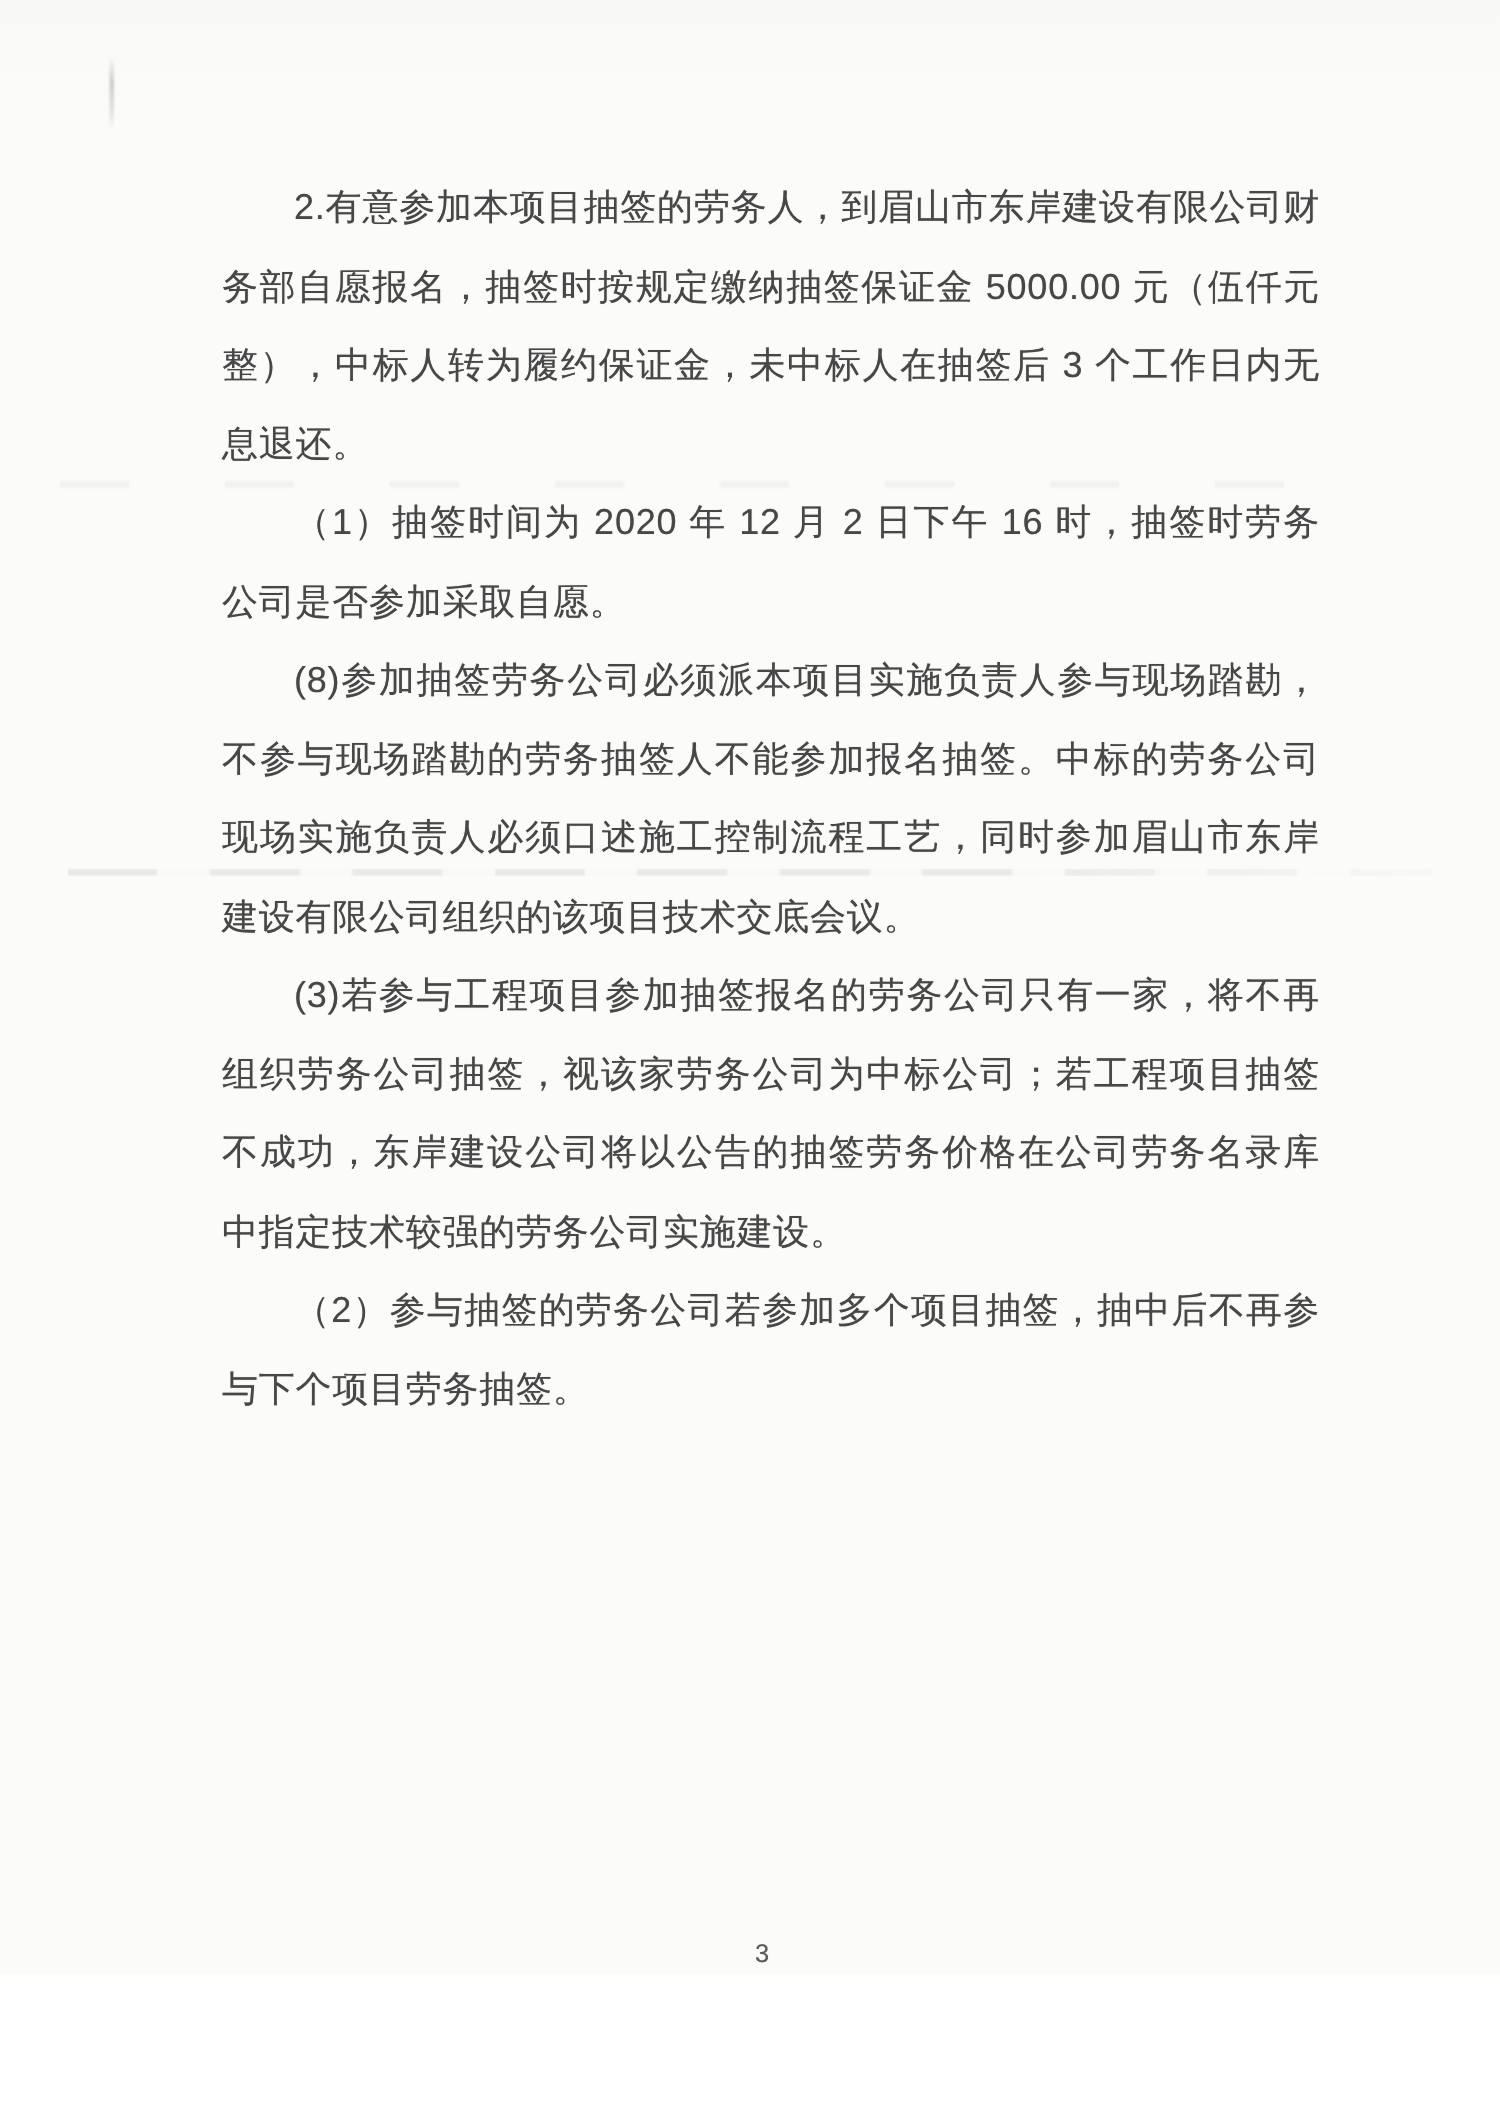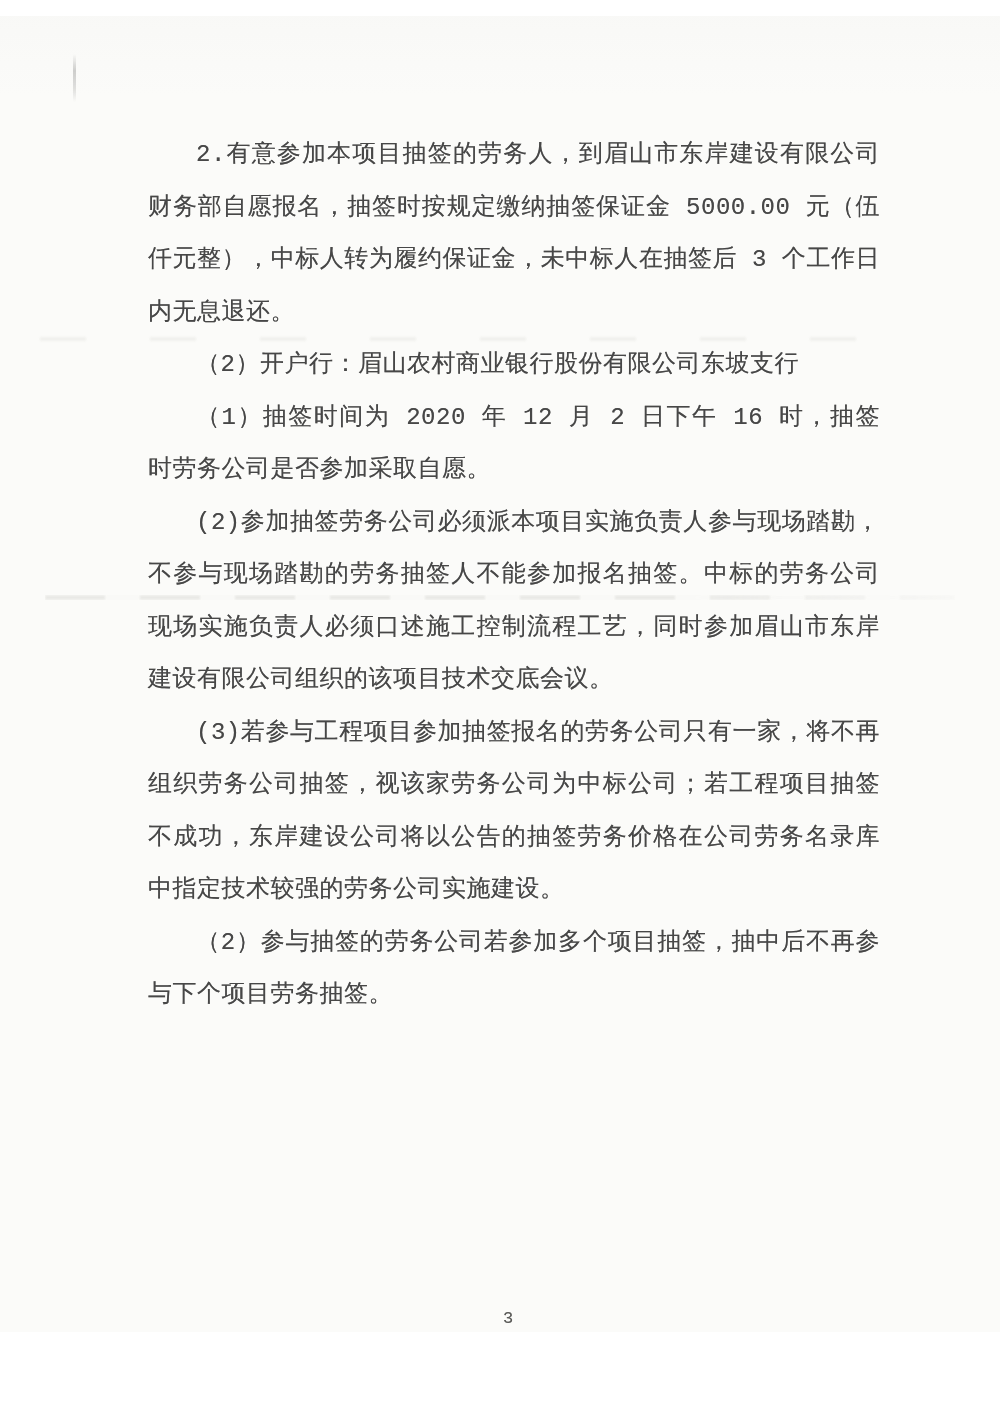--- a/index.html
+++ b/index.html
@@ -4,26 +4,26 @@
 <style>
   html, body {
     margin: 0;
     padding: 0;
     background: #ffffff;
   }
   .scan-page {
     position: relative;
     width: 1000px;
     height: 1316px;
-    margin: 16px auto;
+    margin: 0 auto;
     background:
       linear-gradient(180deg, rgba(246,246,244,0.5) 0%, rgba(255,255,255,0) 6%),
       #fbfbf9;
     overflow: hidden;
-    font-family: Liberation Mono, monospace;
+    font-family: Liberation Sans, sans-serif;
     color: #474747;
   }
 
   
   .artifact-vline {
     position: absolute;
     left: 73px;
     top: 38px;
     width: 3px;
     height: 48px;
@@ -112,23 +112,22 @@
 <body>
 
 <div class="scan-page">
 
   <div class="artifact-vline"></div>
   <div class="artifact-band-1"></div>
   <div class="artifact-band-2"></div>
 
   <div class="doc-body">
     <p class="indent">2.有意参加本项目抽签的劳务人，到眉山市东岸建设有限公司财务部自愿报名，抽签时按规定缴纳抽签保证金 5000.00 元（伍仟元整），中标人转为履约保证金，未中标人在抽签后 3 个工作日内无息退还。</p>
-    <p class="indent">（2）开户行：眉山农村商业银行股份有限公司东坡支行</p>
     <p class="indent">（1）抽签时间为 2020 年 12 月 2 日下午 16 时，抽签时劳务公司是否参加采取自愿。</p>
-    <p class="indent">(2)参加抽签劳务公司必须派本项目实施负责人参与现场踏勘，不参与现场踏勘的劳务抽签人不能参加报名抽签。中标的劳务公司现场实施负责人必须口述施工控制流程工艺，同时参加眉山市东岸建设有限公司组织的该项目技术交底会议。</p>
+    <p class="indent">(8)参加抽签劳务公司必须派本项目实施负责人参与现场踏勘，不参与现场踏勘的劳务抽签人不能参加报名抽签。中标的劳务公司现场实施负责人必须口述施工控制流程工艺，同时参加眉山市东岸建设有限公司组织的该项目技术交底会议。</p>
     <p class="indent">(3)若参与工程项目参加抽签报名的劳务公司只有一家，将不再组织劳务公司抽签，视该家劳务公司为中标公司；若工程项目抽签不成功，东岸建设公司将以公告的抽签劳务价格在公司劳务名录库中指定技术较强的劳务公司实施建设。</p>
     <p class="indent">（2）参与抽签的劳务公司若参加多个项目抽签，抽中后不再参与下个项目劳务抽签。</p>
   </div>
 
   <div class="page-footer">
     <span class="page-number">3</span>
   </div>
 
   <div class="page-bottom-edge"></div>
 

